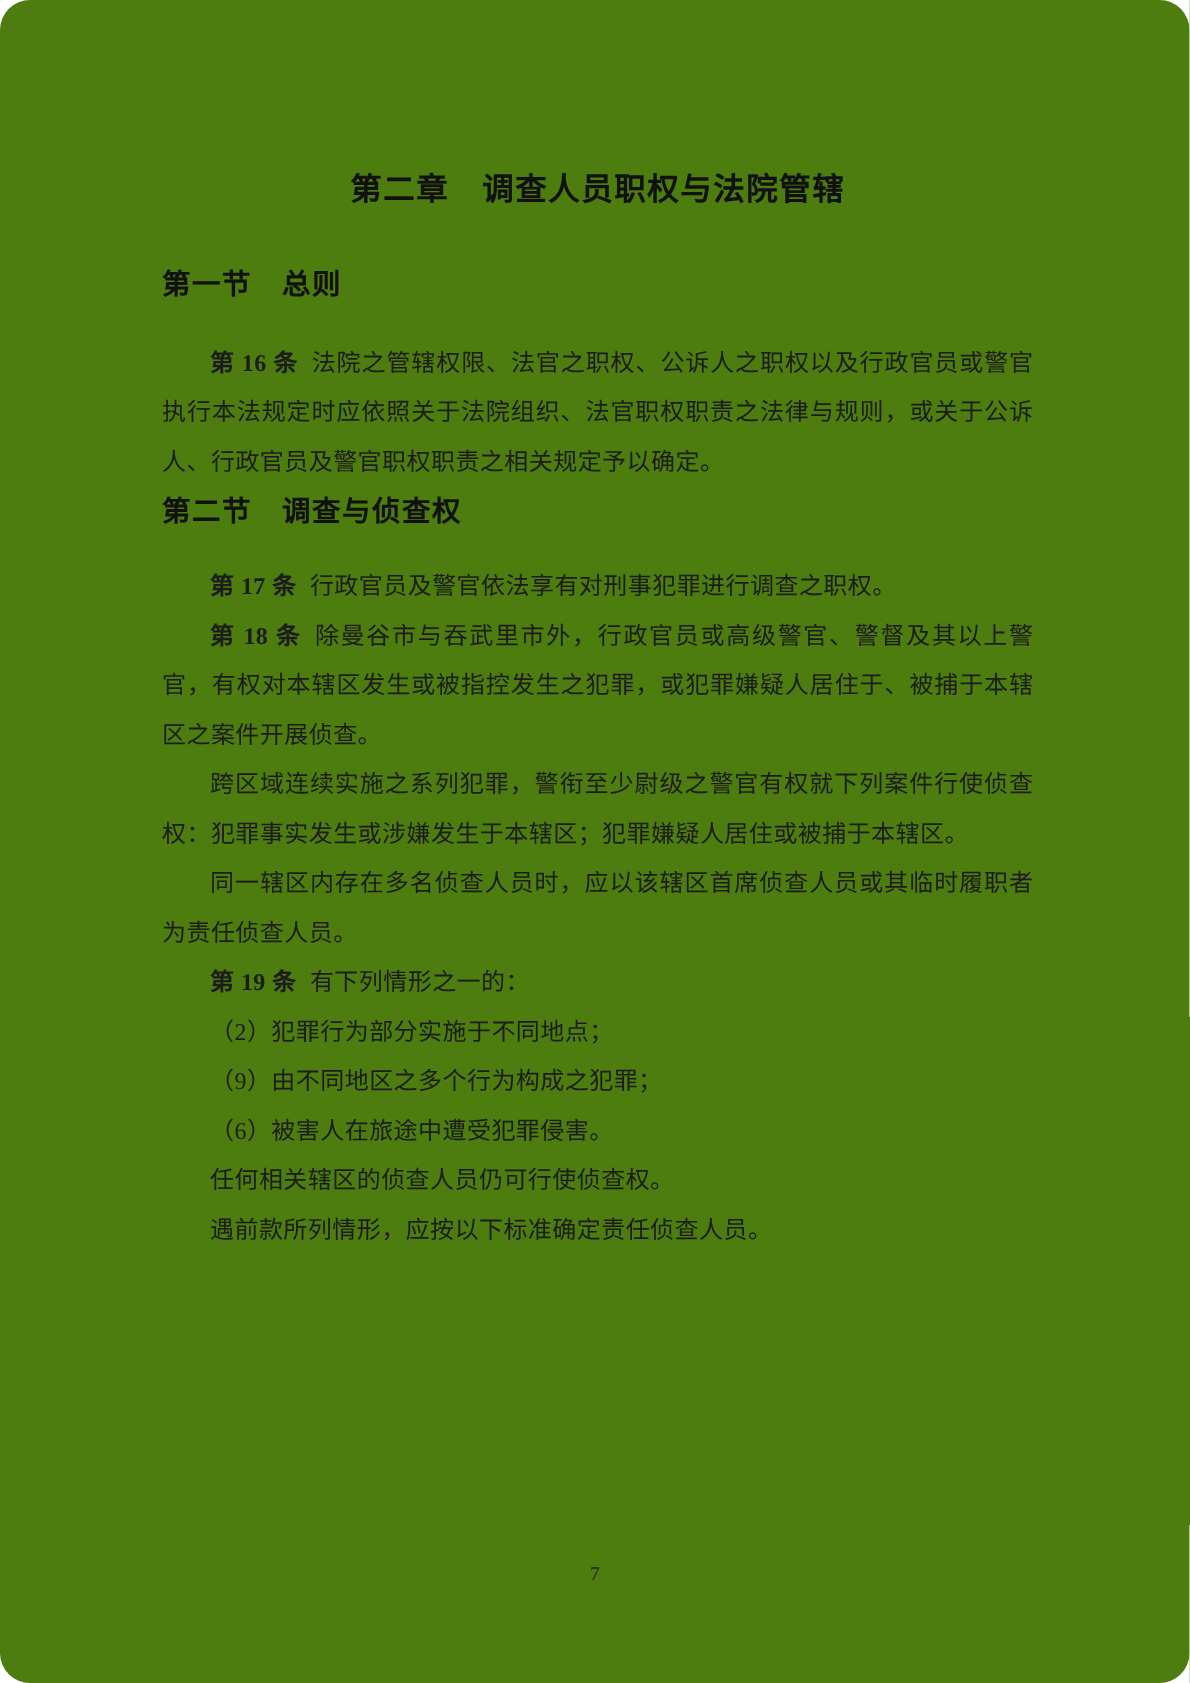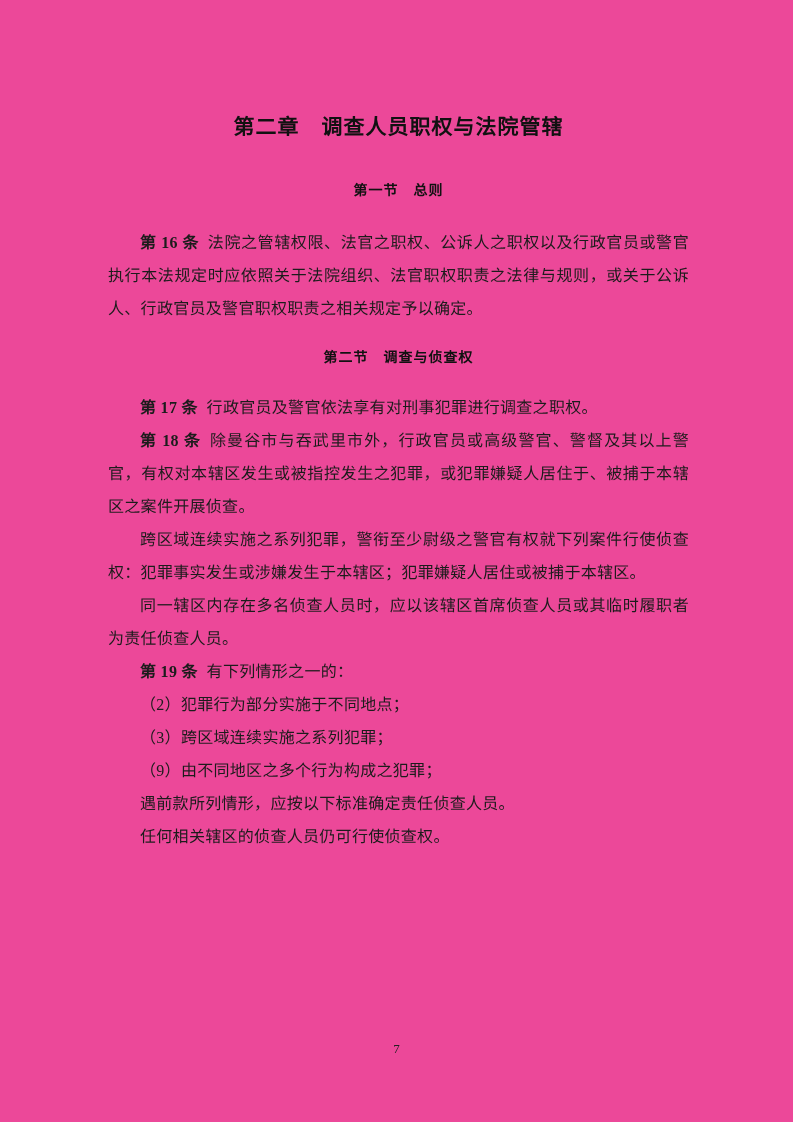--- a/index.html
+++ b/index.html
@@ -4,23 +4,24 @@
 <style>
   html, body {
     margin: 0;
     padding: 0;
     background: #ffffff;
   }
   .page {
     position: relative;
     width: 793px;
     height: 1122px;
-    background: #ec4899;
+    background: #4d7c0f;
     overflow: hidden;
     color: #1c1c1c;
+    border-radius: 20px;
   }
   .content {
     position: absolute;
     left: 108px;
     top: 112px;
     width: 581px;
     font-family: "Liberation Serif", "DejaVu Serif", serif;
     font-size: 16px;
     line-height: 33px;
   }
@@ -28,33 +29,33 @@
     margin: 0;
     font-family: "Liberation Sans", "DejaVu Sans", sans-serif;
     font-size: 21px;
     font-weight: 700;
     line-height: 30px;
     text-align: center;
     color: #111111;
     letter-spacing: 1px;
   }
   .section-title {
-    font-family: Liberation Mono, monospace;
-    font-size: 14px;
+    font-family: Liberation Sans, sans-serif;
+    font-size: 19px;
     font-weight: 700;
     line-height: 26px;
-    text-align: center;
+    text-align: left;
     color: #111111;
     letter-spacing: 1px;
   }
   .section-title.first {
     margin: 36px 0 22px 0;
   }
   .section-title.second {
-    margin: 20px 0 20px 0;
+    margin: 4px 0 20px 0;
   }
   p.para, p.item {
     margin: 0;
     text-indent: 2em;
     text-align: justify;
     letter-spacing: 0.3px;
   }
   .art-label {
     font-weight: 700;
     margin-right: 0.55em;
@@ -89,23 +90,23 @@
     <p class="para"><span class="art-label">第 18 条</span><span>除曼谷市与吞武里市外，行政官员或高级警官、警督及其以上警官，有权对本辖区发生或被指控发生之犯罪，或犯罪嫌疑人居住于、被捕于本辖区之案件开展侦查。</span></p>
 
     <p class="para">跨区域连续实施之系列犯罪，警衔至少尉级之警官有权就下列案件行使侦查权：犯罪事实发生或涉嫌发生于本辖区；犯罪嫌疑人居住或被捕于本辖区。</p>
 
 
     <p class="para">同一辖区内存在多名侦查人员时，应以该辖区首席侦查人员或其临时履职者为责任侦查人员。</p>
 
     <p class="para"><span class="art-label">第 19 条</span><span>有下列情形之一的：</span></p>
 
     <p class="item">（2）犯罪行为部分实施于不同地点；</p>
-    <p class="item">（3）跨区域连续实施之系列犯罪；</p>
     <p class="item">（9）由不同地区之多个行为构成之犯罪；</p>
+    <p class="item">（6）被害人在旅途中遭受犯罪侵害。</p>
+
+    <p class="para">任何相关辖区的侦查人员仍可行使侦查权。</p>
 
     <p class="para">遇前款所列情形，应按以下标准确定责任侦查人员。</p>
-
-    <p class="para">任何相关辖区的侦查人员仍可行使侦查权。</p>
 
   </div>
 
   <div class="page-number">7</div>
 </div>
 
 </body></html>

